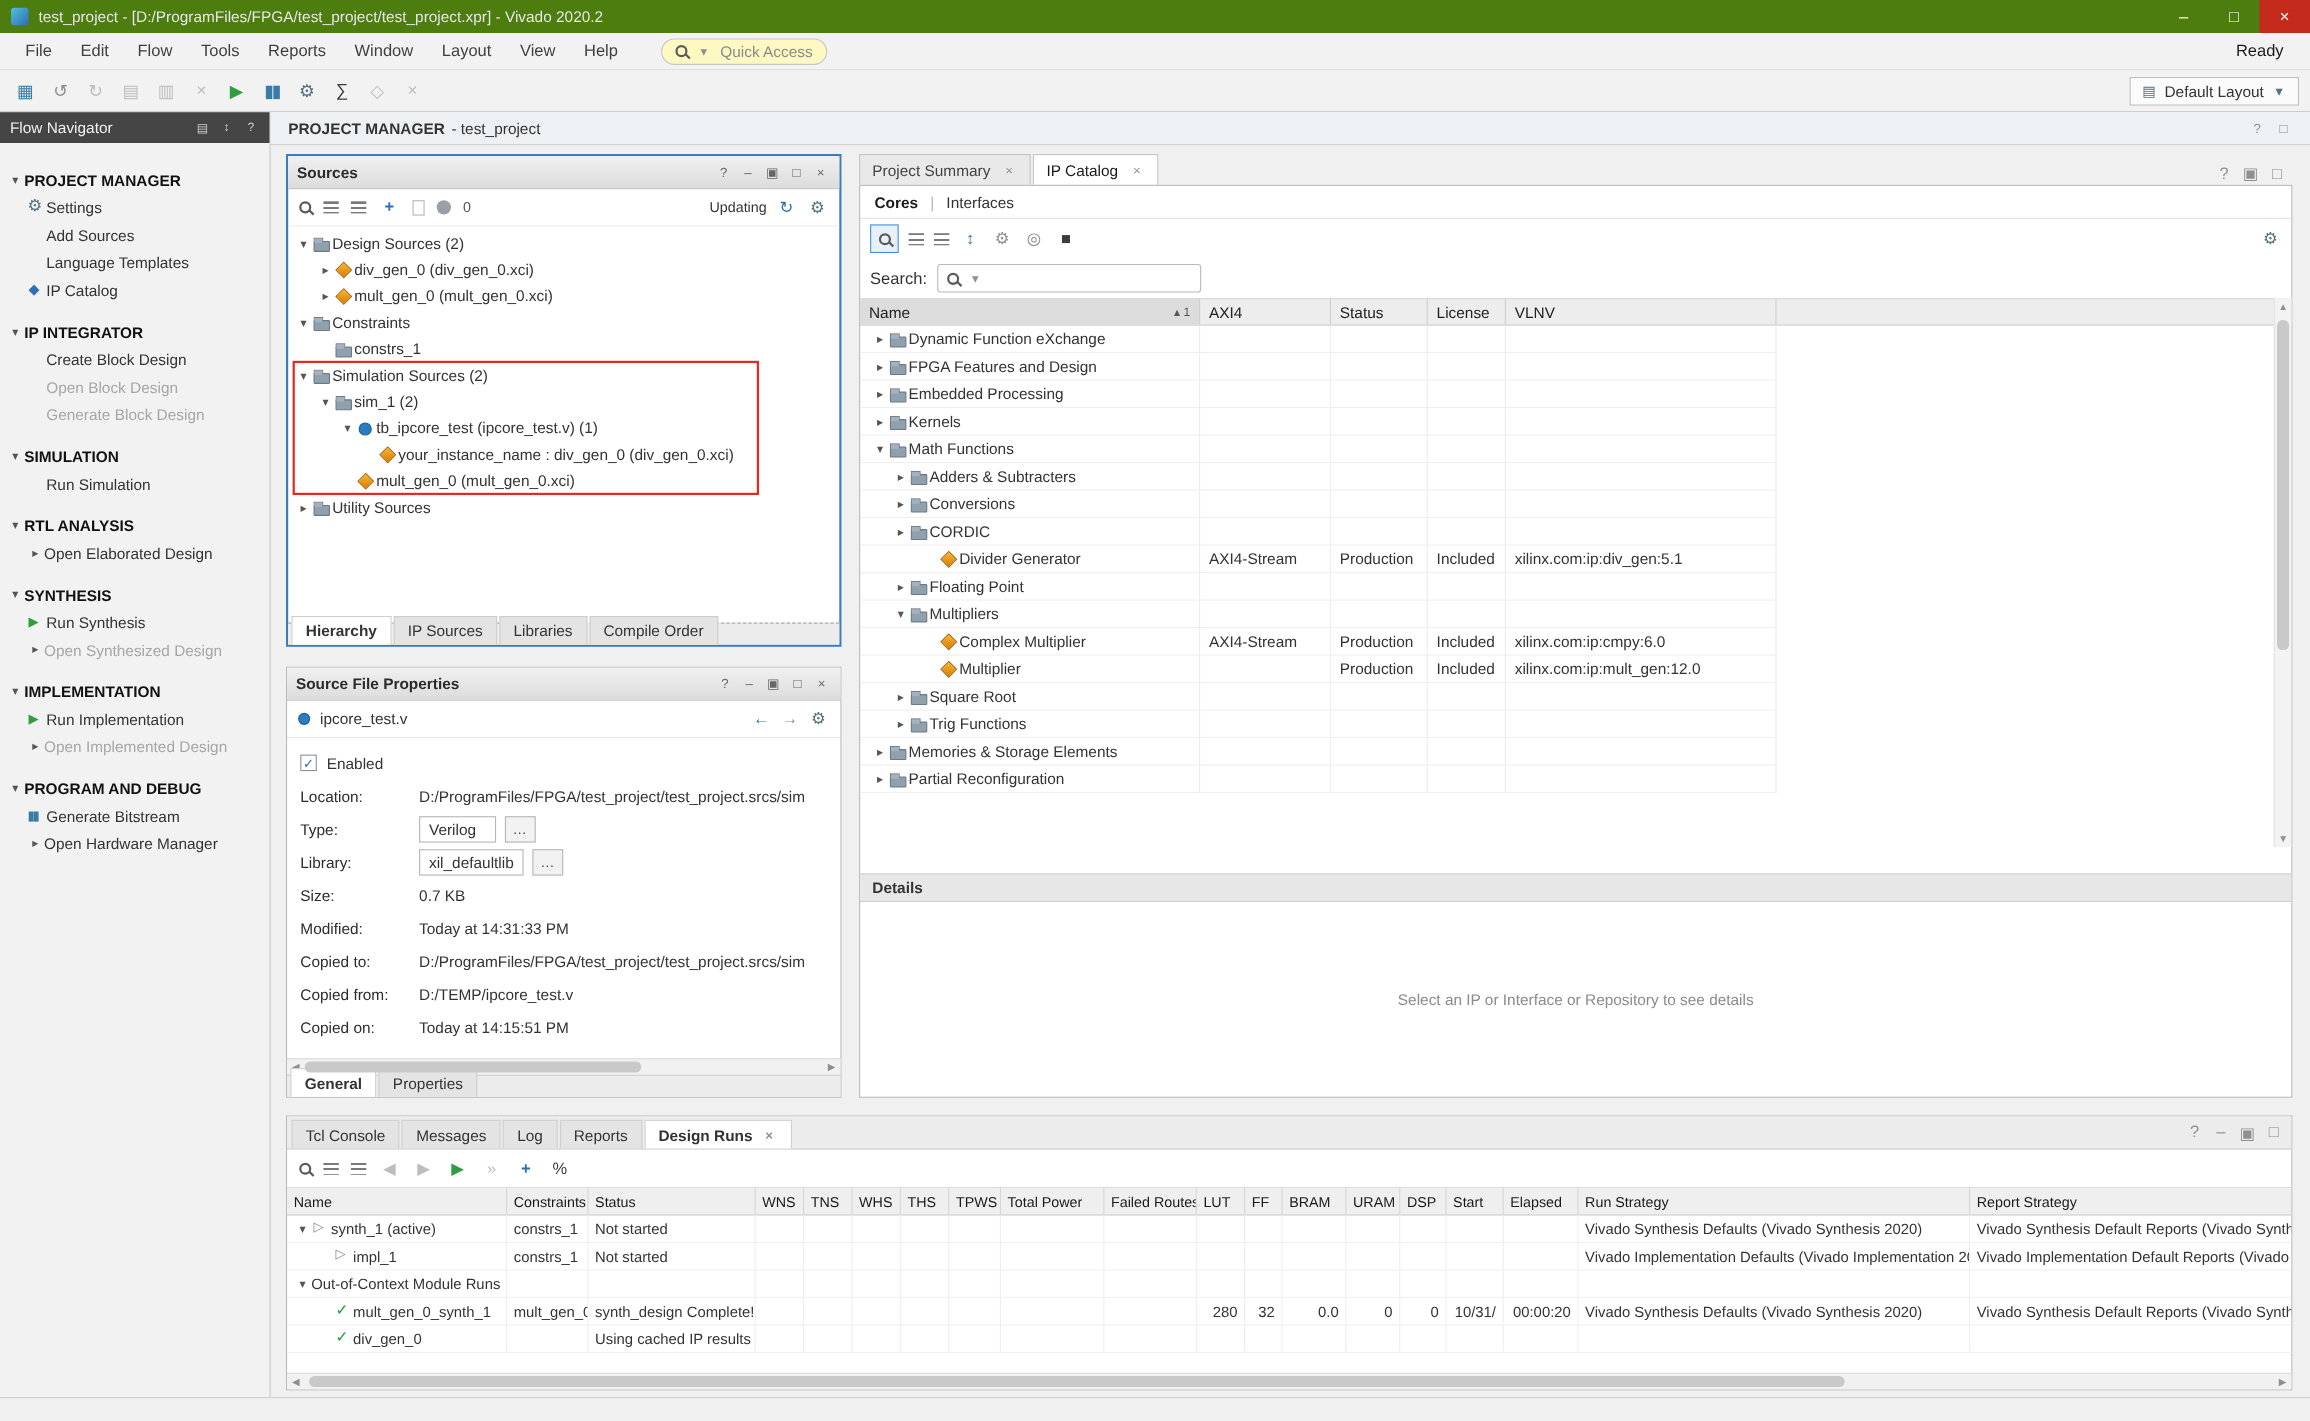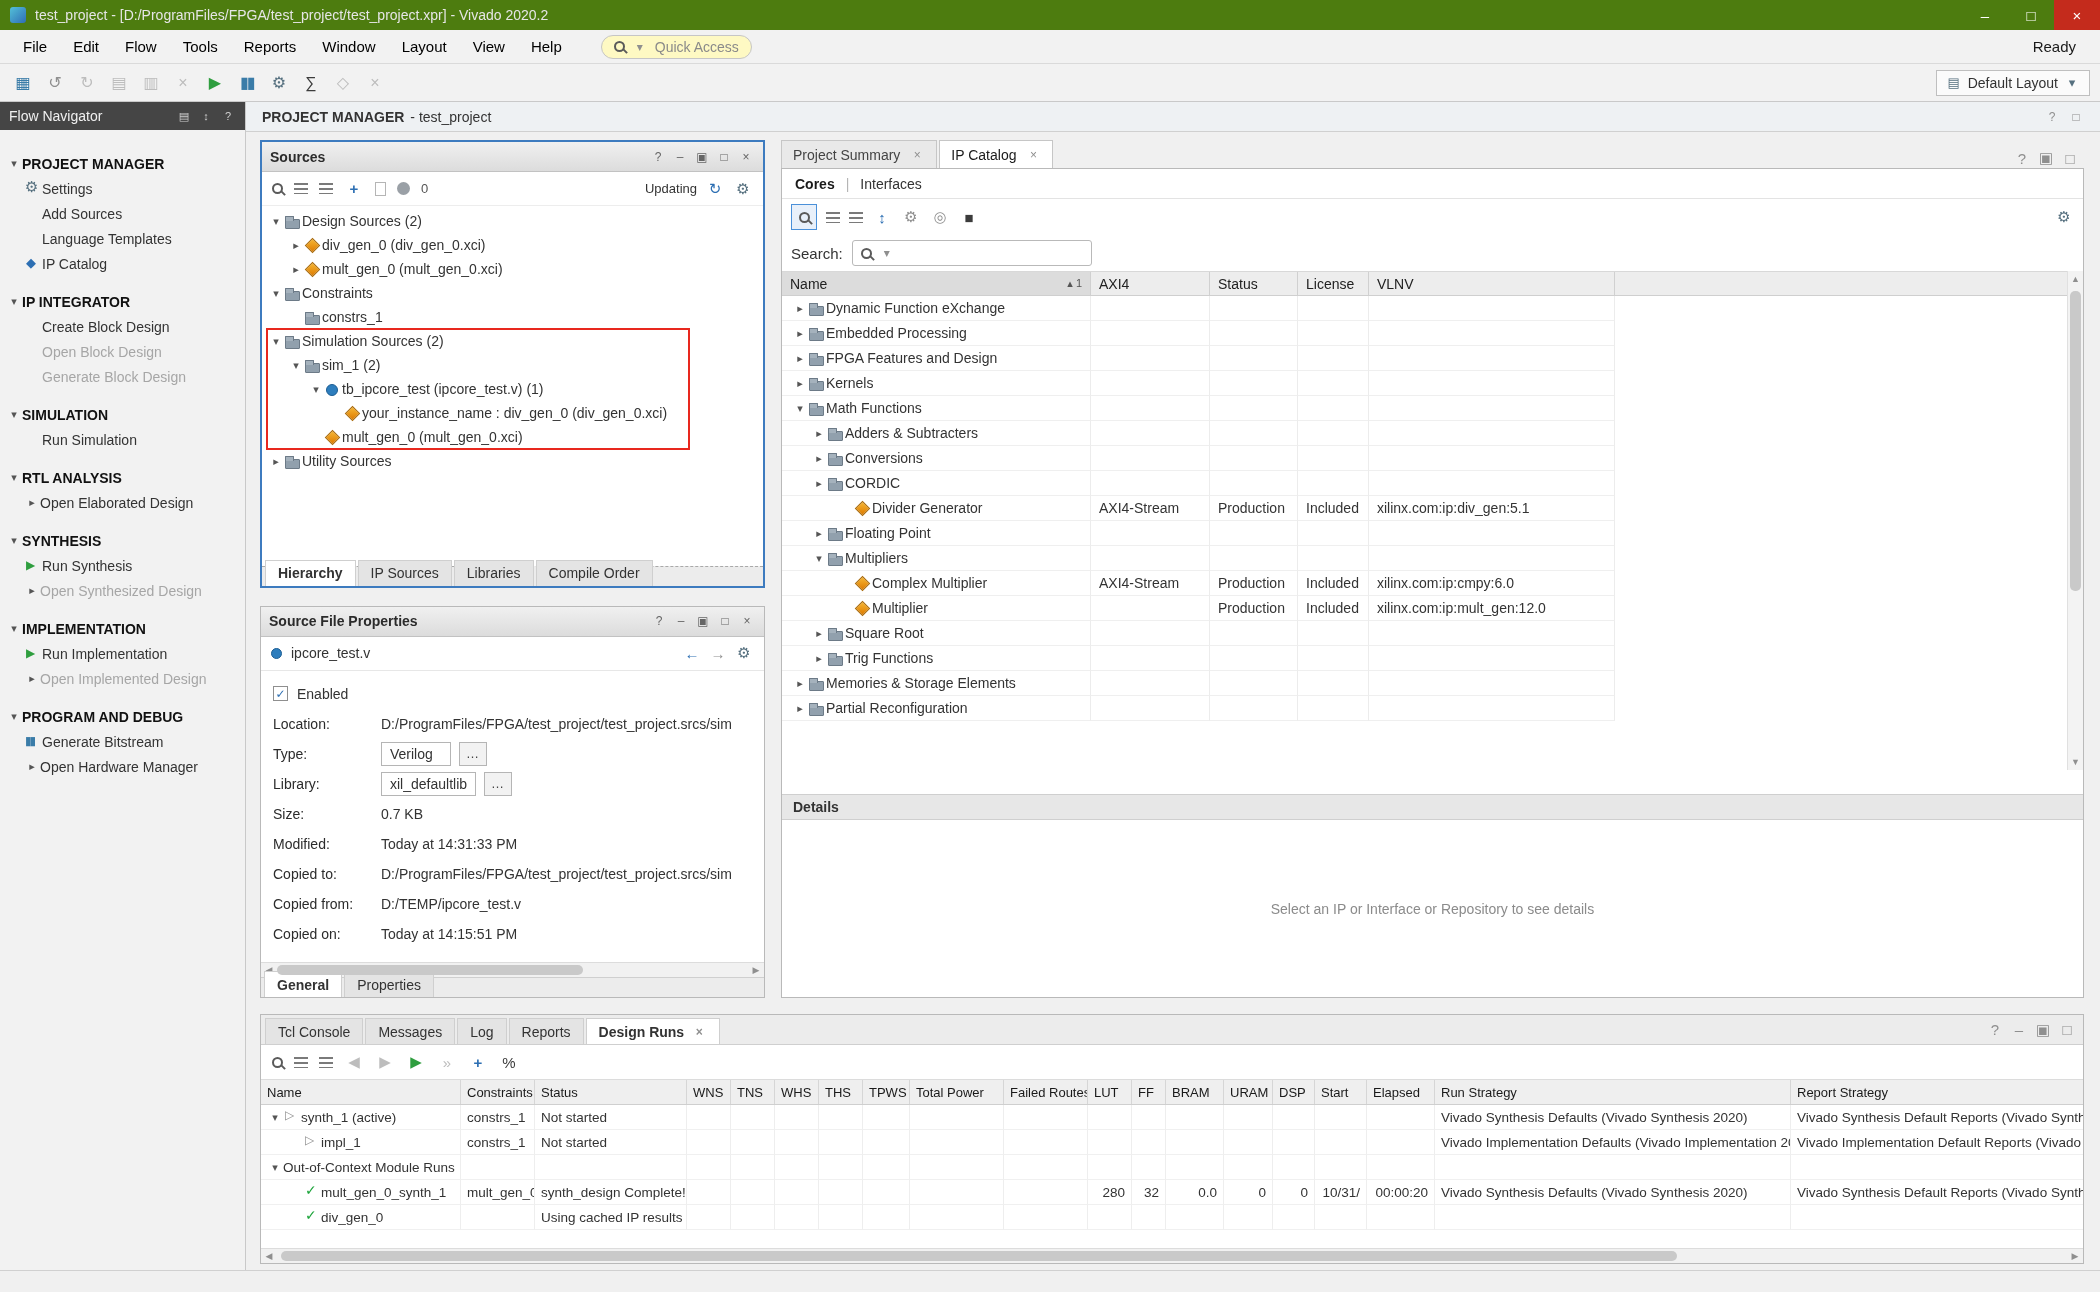--- a/index.html
+++ b/index.html
@@ -53,21 +53,21 @@
   .titlebar{height:30px;background:#4d7c0f;display:flex;align-items:center;color:#e6e6e6;flex:none}
   .tb-logo{width:16px;height:16px;margin:0 9px 0 10px;background:linear-gradient(135deg,#53c0d8,#2f6db5);border-radius:3px;flex:none}
   .tb-title{font-size:14px;white-space:nowrap}
   .tb-spacer{flex:1}
   .tb-btn{width:46px;height:30px;display:flex;align-items:center;justify-content:center;color:#fff;font-size:14px}
   .tb-close{background:#c42b1c}
 
   
   .menubar{height:34px;background:#f2f2f2;display:flex;align-items:center;border-bottom:1px solid #dadada;flex:none;padding-left:10px}
   .menu-items{display:flex;height:100%}
-  .menu-item{padding:0 13px;color:#000000;display:flex;align-items:center;font-size:15px}
+  .menu-item{padding:0 13px;color:#404040;display:flex;align-items:center;font-size:15px}
   .quick{margin-left:26px;display:flex;align-items:center;gap:7px;border:1px solid #c6c6c6;border-radius:12px;height:24px;padding:0 12px;color:#8a8a8a;font-size:14px;background:#fef9c3}
   .ready{margin-left:auto;margin-right:24px;color:#1a1a1a}
 
   
   .toolbar{height:38px;background:#f2f2f2;border-bottom:1px solid #c9c9c9;display:flex;align-items:center;padding:0 10px;flex:none;gap:6px}
   .toolbar .gi{width:26px;height:26px;font-size:16px}
   .layout-dd{margin-left:auto;display:flex;align-items:center;gap:6px;border:1px solid #bfbfbf;background:#fbfbfb;height:26px;padding:0 9px;font-size:14px;color:#333}
   .layout-dd .gi{width:16px;height:16px;font-size:13px;color:#56707f}
 
   
@@ -708,33 +708,33 @@
                     <span class="cell c-axi4"></span>
                     <span class="cell c-status"></span>
                     <span class="cell c-license"></span>
                     <span class="cell c-vlnv"></span>
                   </div>
 
                   <div class="iprow ind0">
                     <span class="cell c-name">
                       <span class="tchev closed"></span>
                       <span class="ticon folder"></span>
+                      <span class="lbl">FPGA Features and Design</span>
+                    </span>
+                    <span class="cell c-axi4"></span>
+                    <span class="cell c-status"></span>
+                    <span class="cell c-license"></span>
+                    <span class="cell c-vlnv"></span>
+                  </div>
+
+                  <div class="iprow ind0">
+                    <span class="cell c-name">
+                      <span class="tchev closed"></span>
+                      <span class="ticon folder"></span>
                       <span class="lbl">Embedded Processing</span>
-                    </span>
-                    <span class="cell c-axi4"></span>
-                    <span class="cell c-status"></span>
-                    <span class="cell c-license"></span>
-                    <span class="cell c-vlnv"></span>
-                  </div>
-
-                  <div class="iprow ind0">
-                    <span class="cell c-name">
-                      <span class="tchev closed"></span>
-                      <span class="ticon folder"></span>
-                      <span class="lbl">FPGA Features and Design</span>
                     </span>
                     <span class="cell c-axi4"></span>
                     <span class="cell c-status"></span>
                     <span class="cell c-license"></span>
                     <span class="cell c-vlnv"></span>
                   </div>
 
                   <div class="iprow ind0">
                     <span class="cell c-name">
                       <span class="tchev closed"></span>

